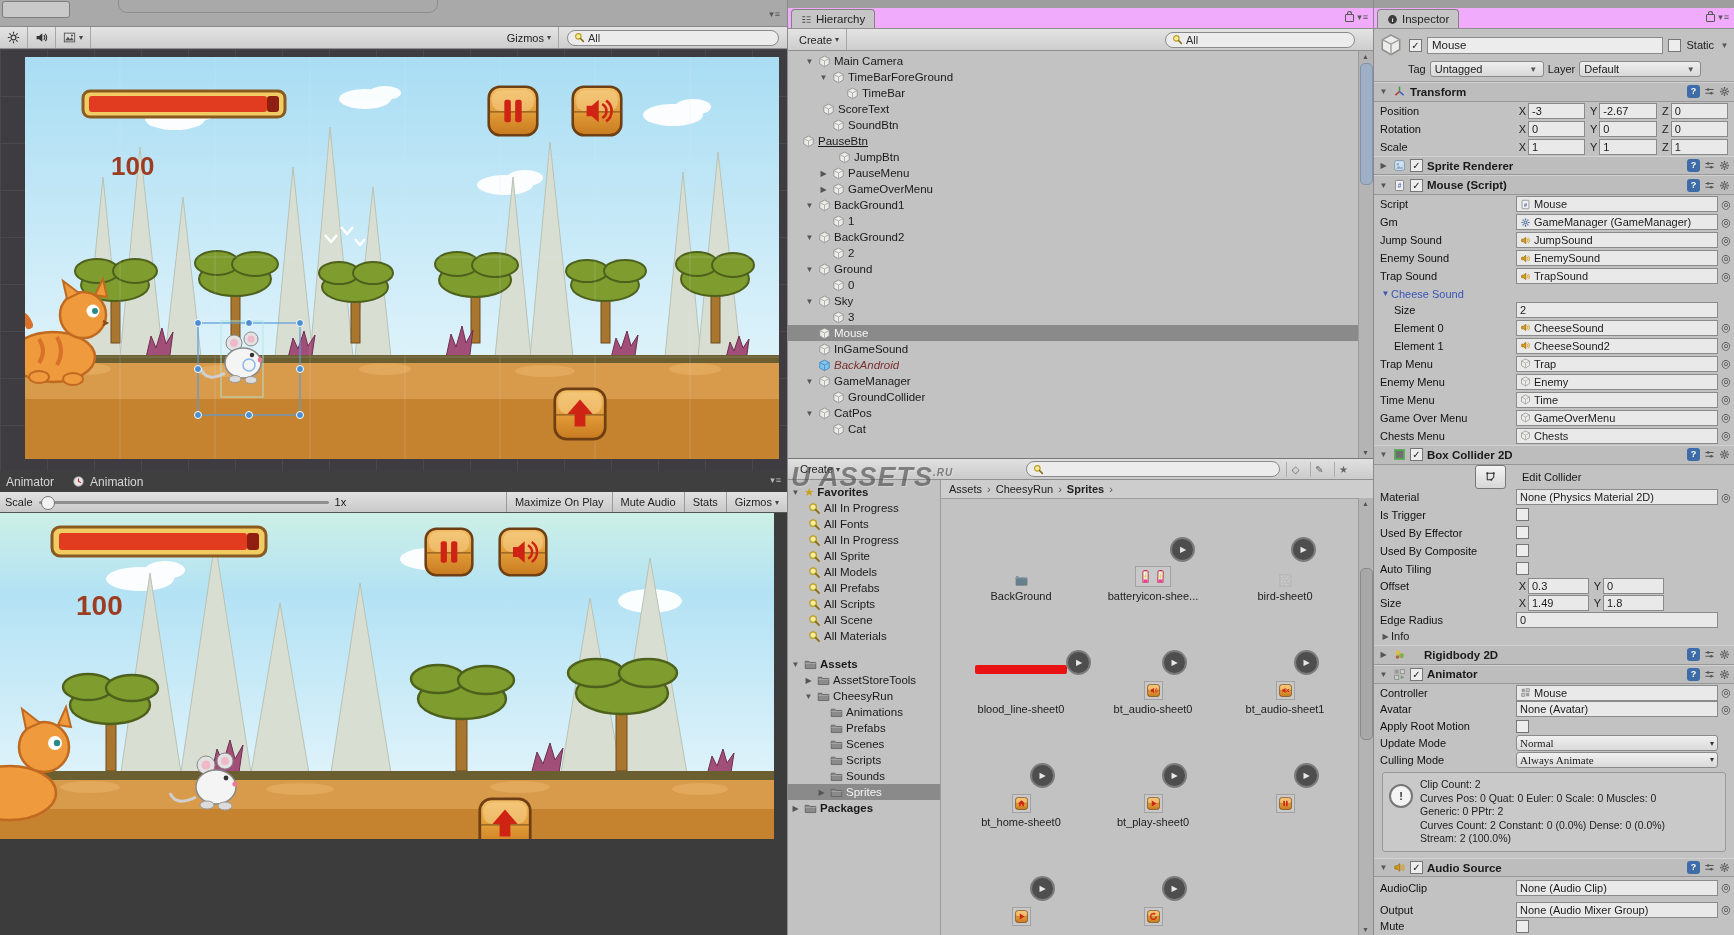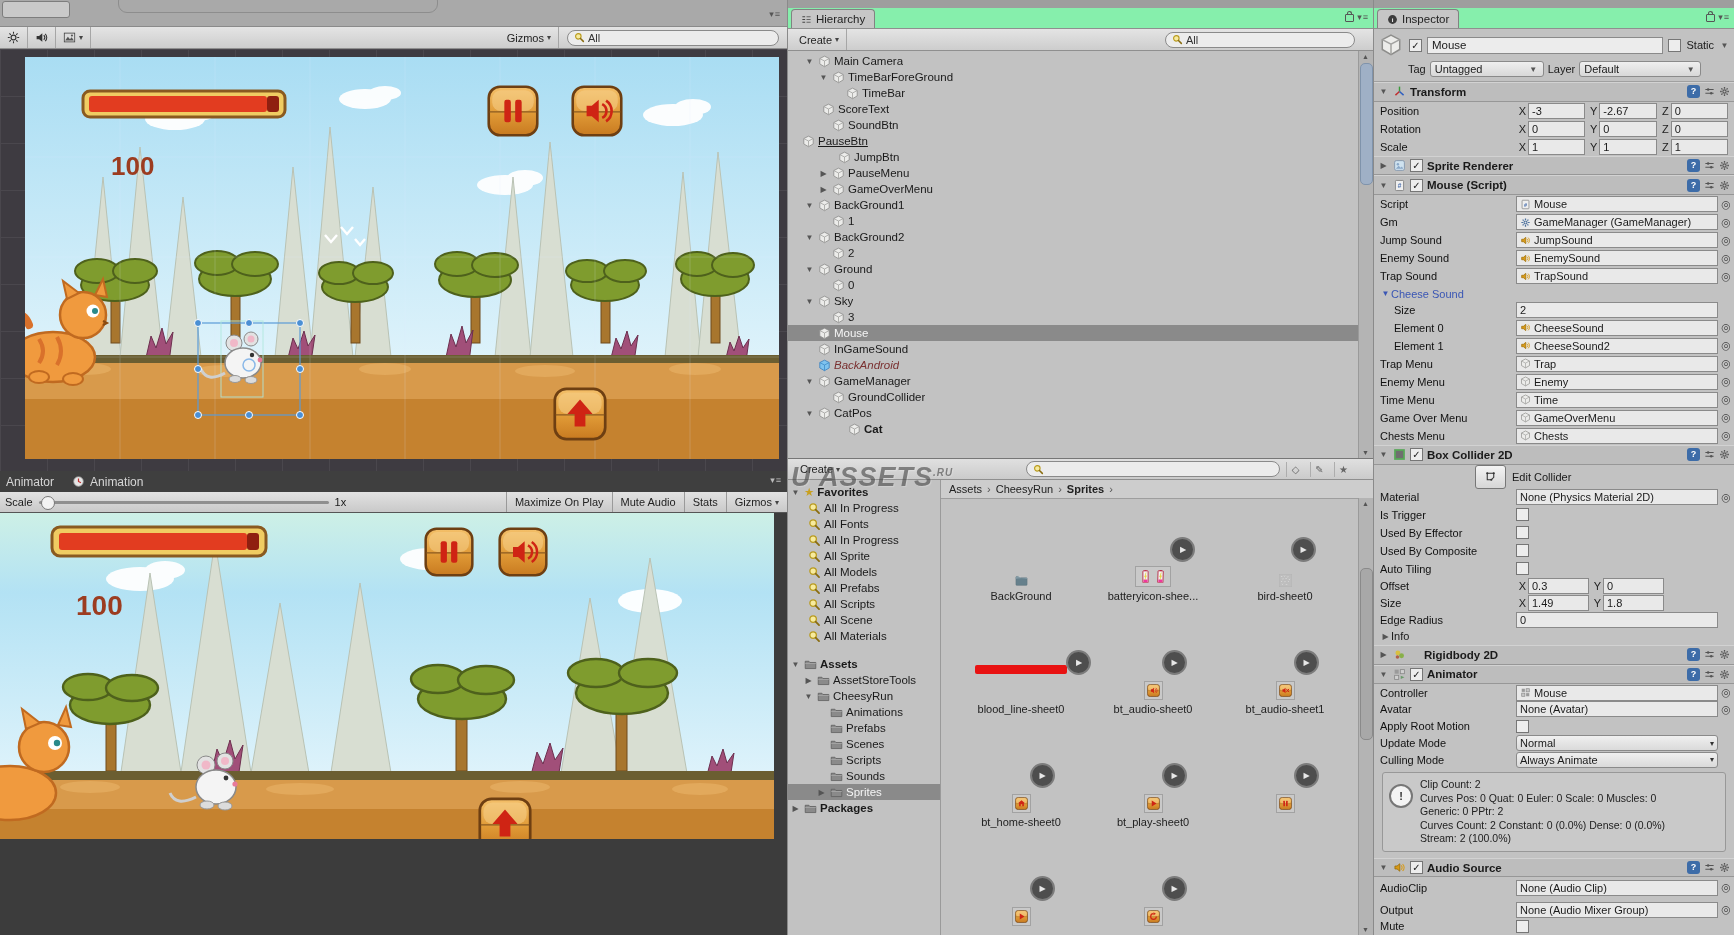--- a/index.html
+++ b/index.html
@@ -10,21 +10,21 @@
 
   
   .toolbar{height:21px;background:linear-gradient(#e4e4e4,#cdcdcd);border-bottom:1px solid #8f8f8f;display:flex;align-items:center;}
   .tbtn{height:100%;display:flex;align-items:center;padding:0 7px;border-right:1px solid #a6a6a6;color:#222;}
   .pill{display:flex;align-items:center;background:#ececec;border:1px solid #8a8a8a;border-radius:8px;height:14px;padding:0 6px;gap:3px;color:#333;}
   .dd-arrow::after{content:"▾";font-size:8px;color:#444;margin-left:3px;}
   .menu-dots{color:#555;font-size:9px;letter-spacing:1px;}
   .menu-dots::after{content:"▾≡";}
   .lockico{width:7px;height:6px;border:1px solid #555;border-radius:1px;position:relative;margin:3px 3px 0 3px;}
   .lockico::before{content:"";position:absolute;top:-4px;left:1px;width:3px;height:3px;border:1px solid #555;border-bottom:none;border-radius:3px 3px 0 0;}
-  .tabstrip{height:20px;background:#86efac;display:flex;align-items:flex-end;border-bottom:1px solid #8f8f8f;padding-left:3px;}
+  .tabstrip{height:20px;background:#f0abfc;display:flex;align-items:flex-end;border-bottom:1px solid #8f8f8f;padding-left:3px;}
   .tab{display:flex;align-items:center;gap:4px;background:#c6c6c6;border:1px solid #828282;border-bottom:none;border-radius:4px 4px 0 0;height:18px;padding:0 9px;font-size:11.5px;color:#222;}
   .ic{width:13px;height:13px;flex:0 0 auto;}
   .ic11{width:11px;height:11px;flex:0 0 auto;}
   .cb{width:11px;height:11px;background:#ededed;border:1px solid #767676;display:inline-flex;align-items:center;justify-content:center;font-size:10px;color:#222;flex:0 0 auto;}
   .cb.on::after{content:"✓";font-weight:bold;}
   .bhelp{width:13px;height:13px;background:#3d6ca8;border-radius:3px;color:#fff;font-size:9px;text-align:center;line-height:13px;flex:0 0 auto;}
   .bhelp::after{content:"?";}
   .tw{width:11px;text-align:center;color:#555;font-size:8px;flex:0 0 auto;}
 
   
@@ -91,29 +91,29 @@
   .namefield{flex:1;height:15px;background:#ececec;border:1px solid #8a8a8a;display:flex;align-items:center;padding:0 4px;font-size:11.5px;}
   .ih-r2{display:flex;align-items:center;gap:4px;margin:4px 0 2px 30px;}
   .ddfield{background:linear-gradient(#efefef,#d8d8d8);border:1px solid #8a8a8a;border-radius:3px;height:14px;display:flex;align-items:center;padding:0 4px;gap:4px;}
   .ddfield .dv{flex:1;overflow:hidden;white-space:nowrap;}
   .comp-h{display:flex;align-items:center;height:19px;background:#bdbdbd;border-top:1px solid #d2d2d2;border-bottom:1px solid #979797;font-weight:bold;font-size:11.5px;gap:4px;padding:0 4px;}
   .comp-h .hicons{margin-left:auto;display:flex;align-items:center;gap:4px;}
   .irow{display:flex;align-items:center;height:18px;padding-left:6px;}
   .ilabel{width:136px;flex:0 0 auto;color:#111;overflow:hidden;white-space:nowrap;}
   .ilabel.ind{padding-left:14px;width:122px;}
   .ifield{flex:1;height:14px;background:#e9e9e9;border:1px solid #8a8a8a;display:flex;align-items:center;gap:3px;padding:0 3px;overflow:hidden;white-space:nowrap;}
-  .ifield.dd{background:linear-gradient(#f0f0f0,#dadada);border-radius:3px;}
+  .ifield.dd{background:linear-gradient(#f0f0f0,#dadada);border-radius:3px;font-family:Liberation Serif, serif;}
   .ifield.dd::after{content:"▾";font-size:8px;color:#333;margin-left:auto;}
   .target{width:16px;text-align:center;color:#444;font-size:11px;flex:0 0 auto;}
   .target::after{content:"◎";}
   .axgrp{display:flex;align-items:center;flex:1;gap:2px;}
   .axl{width:10px;text-align:right;color:#222;}
   .axbox{flex:1;height:14px;background:#e9e9e9;border:1px solid #8a8a8a;display:flex;align-items:center;padding:0 3px;}
   .blue{color:#3a56b4;}
-  .editcol-row{display:flex;align-items:center;height:26px;padding-left:101px;gap:6px;}
+  .editcol-row{display:flex;align-items:center;height:26px;padding-left:101px;gap:16px;}
   .editcol-btn{display:flex;align-items:center;gap:5px;border:1px solid #777;border-radius:3px;background:linear-gradient(#f4f4f4,#d6d6d6);height:22px;padding:0 8px;}
   .infobox{margin:4px 8px 6px 8px;border:1px solid #989898;border-radius:3px;background:#c9c9c9;display:flex;gap:7px;padding:5px 6px;}
   .warnic{width:20px;height:20px;border-radius:50%;border:2px solid #777;background:#f4f4f4;color:#333;font-weight:bold;display:flex;align-items:center;justify-content:center;flex:0 0 auto;margin-top:6px;}
   .warnic::after{content:"!";}
   .infolines{font-size:10.5px;line-height:13.5px;color:#222;}
   .h-lb{overflow:hidden;}
 </style>
 </head>
 <body>
 
@@ -825,21 +825,21 @@
               </svg>
               <span class="h-lb">GroundCollider</span>
             </div>
             <div class="h-row" style="padding-left: 16px;">
               <span class="tw">▼</span>
               <svg class="ic">
                 <use href="#i-cube"></use>
               </svg>
               <span class="h-lb">CatPos</span>
             </div>
-            <div class="h-row" style="padding-left: 46px; font-weight: bold;">
+            <div class="h-row" style="padding-left: 30px;">
               <span class="tw"></span>
               <svg class="ic">
                 <use href="#i-cube"></use>
               </svg>
               <span class="h-lb">Cat</span>
             </div>
           </div>
         <div class="vscroll">
           <span class="varr" style="top:2px">▲</span>
             <div class="vthumb" style="top:12px;height:120px"></div>

